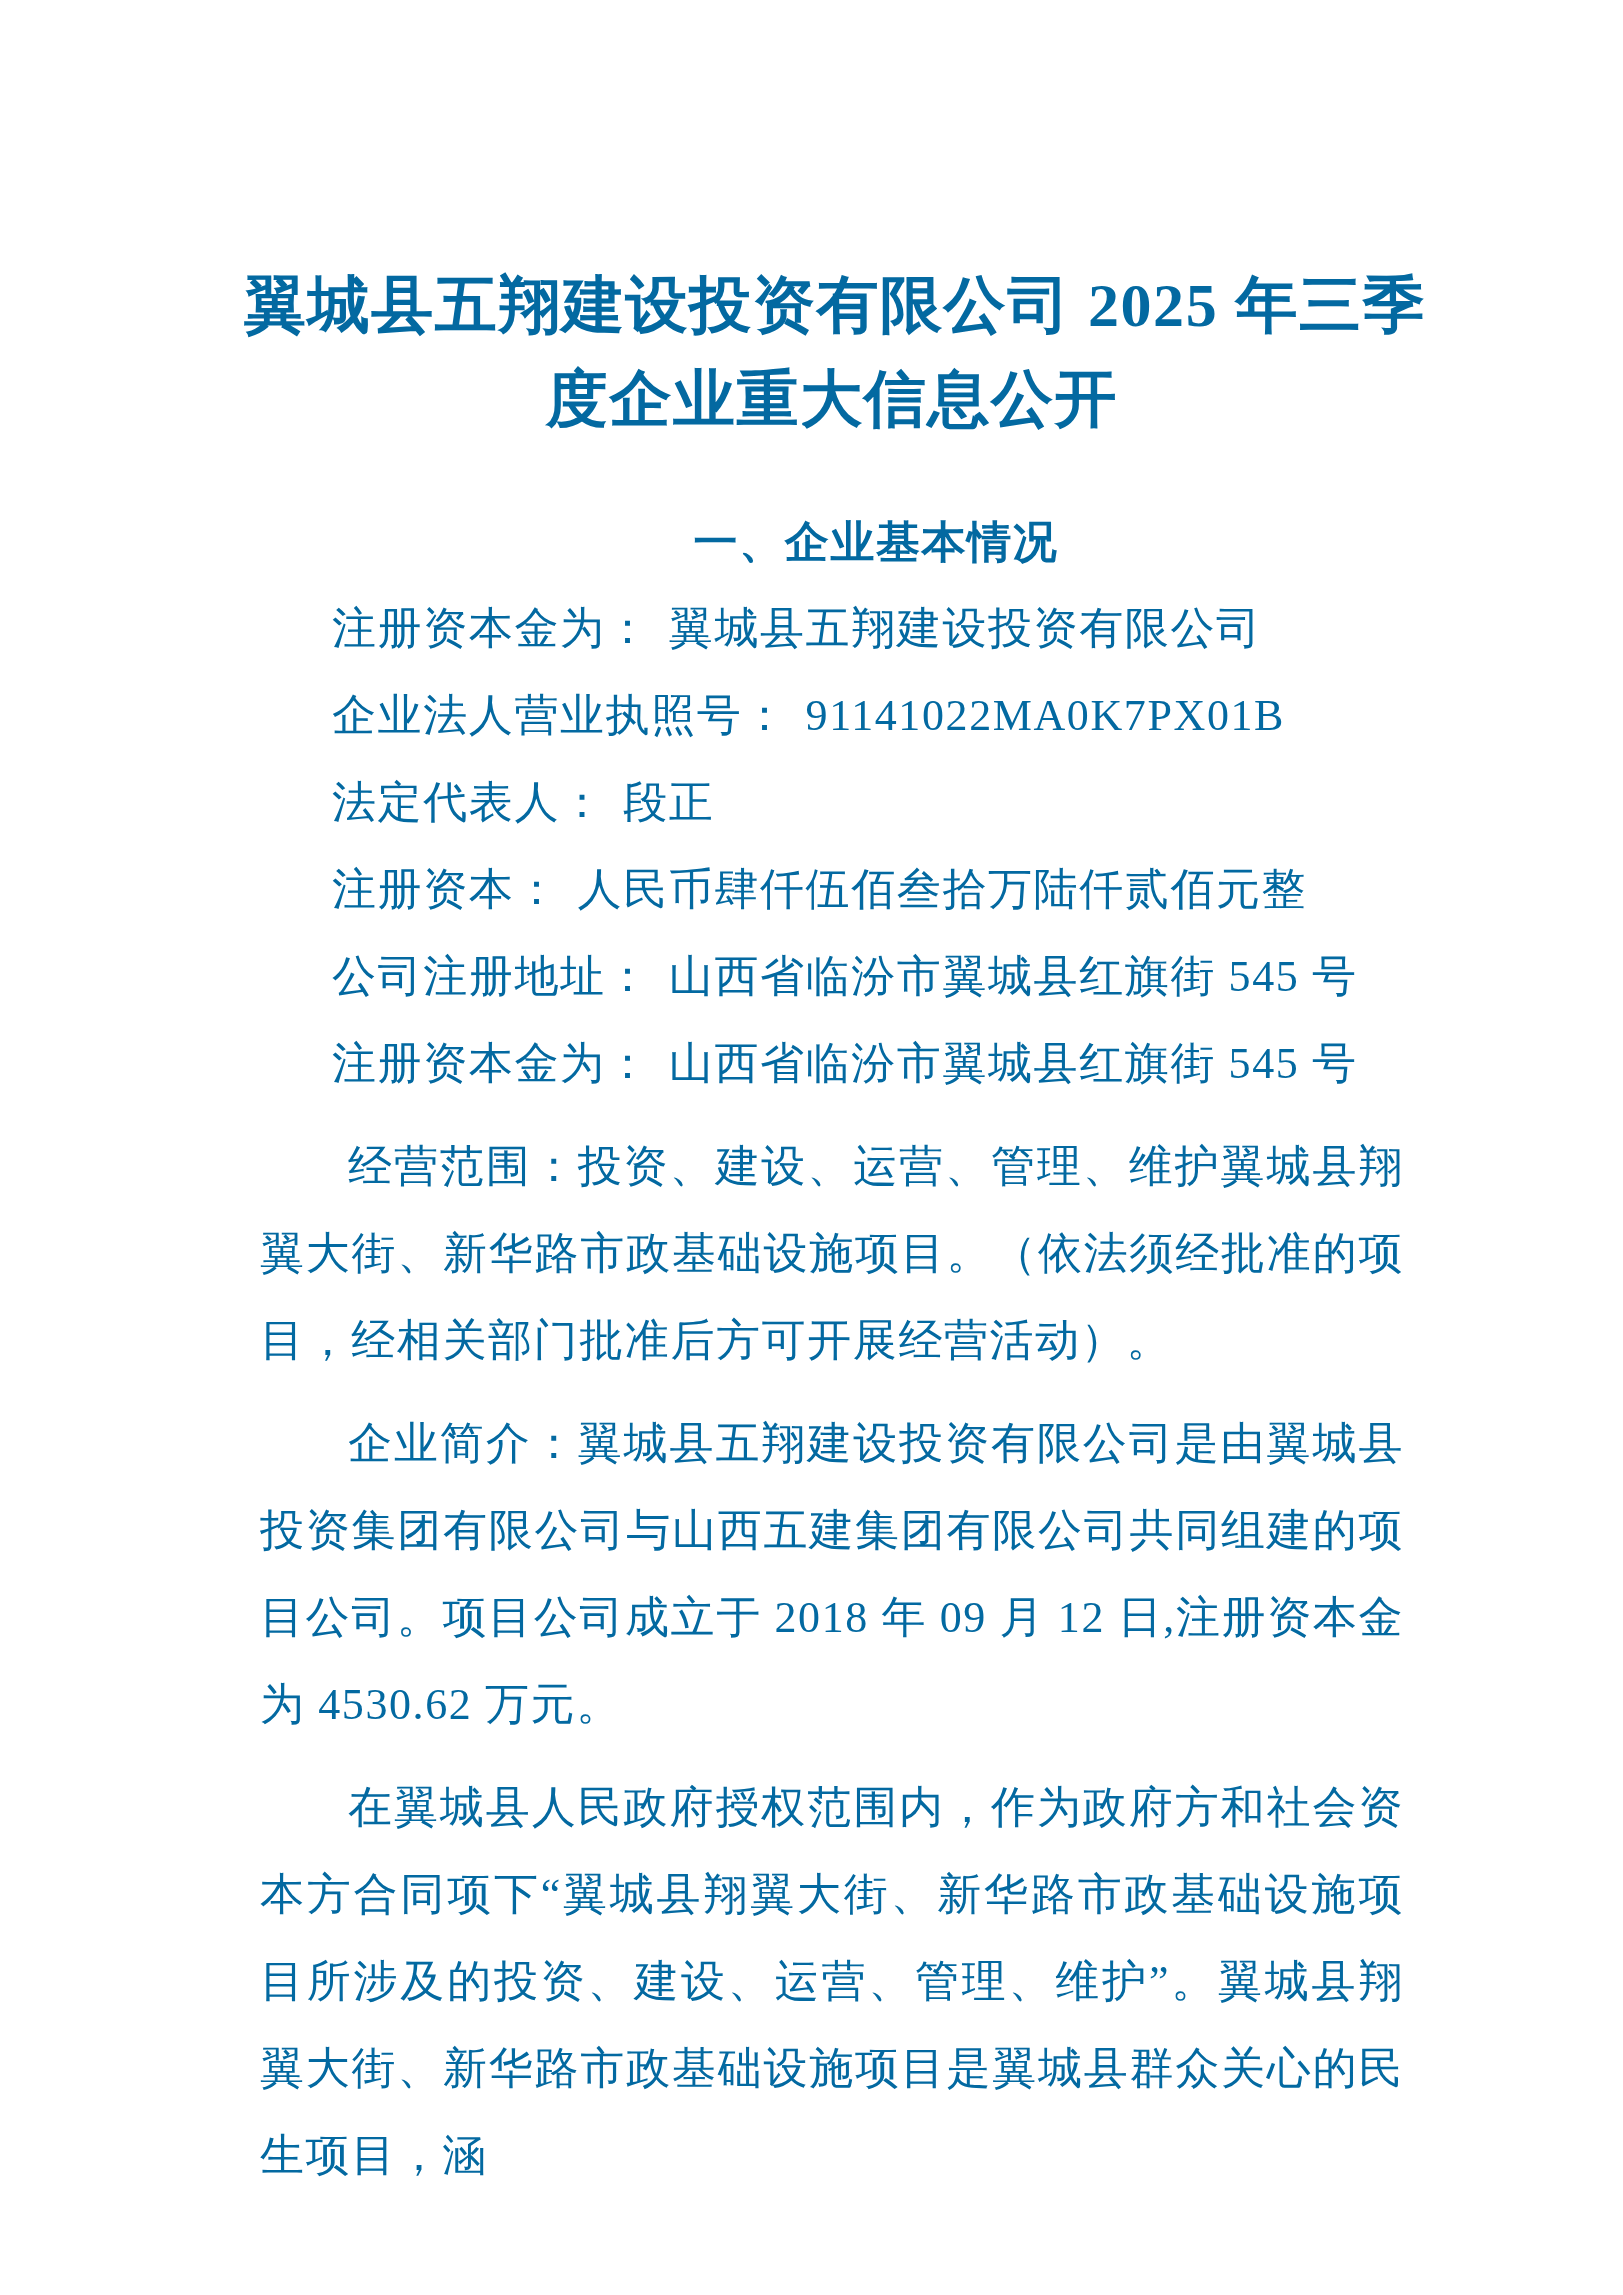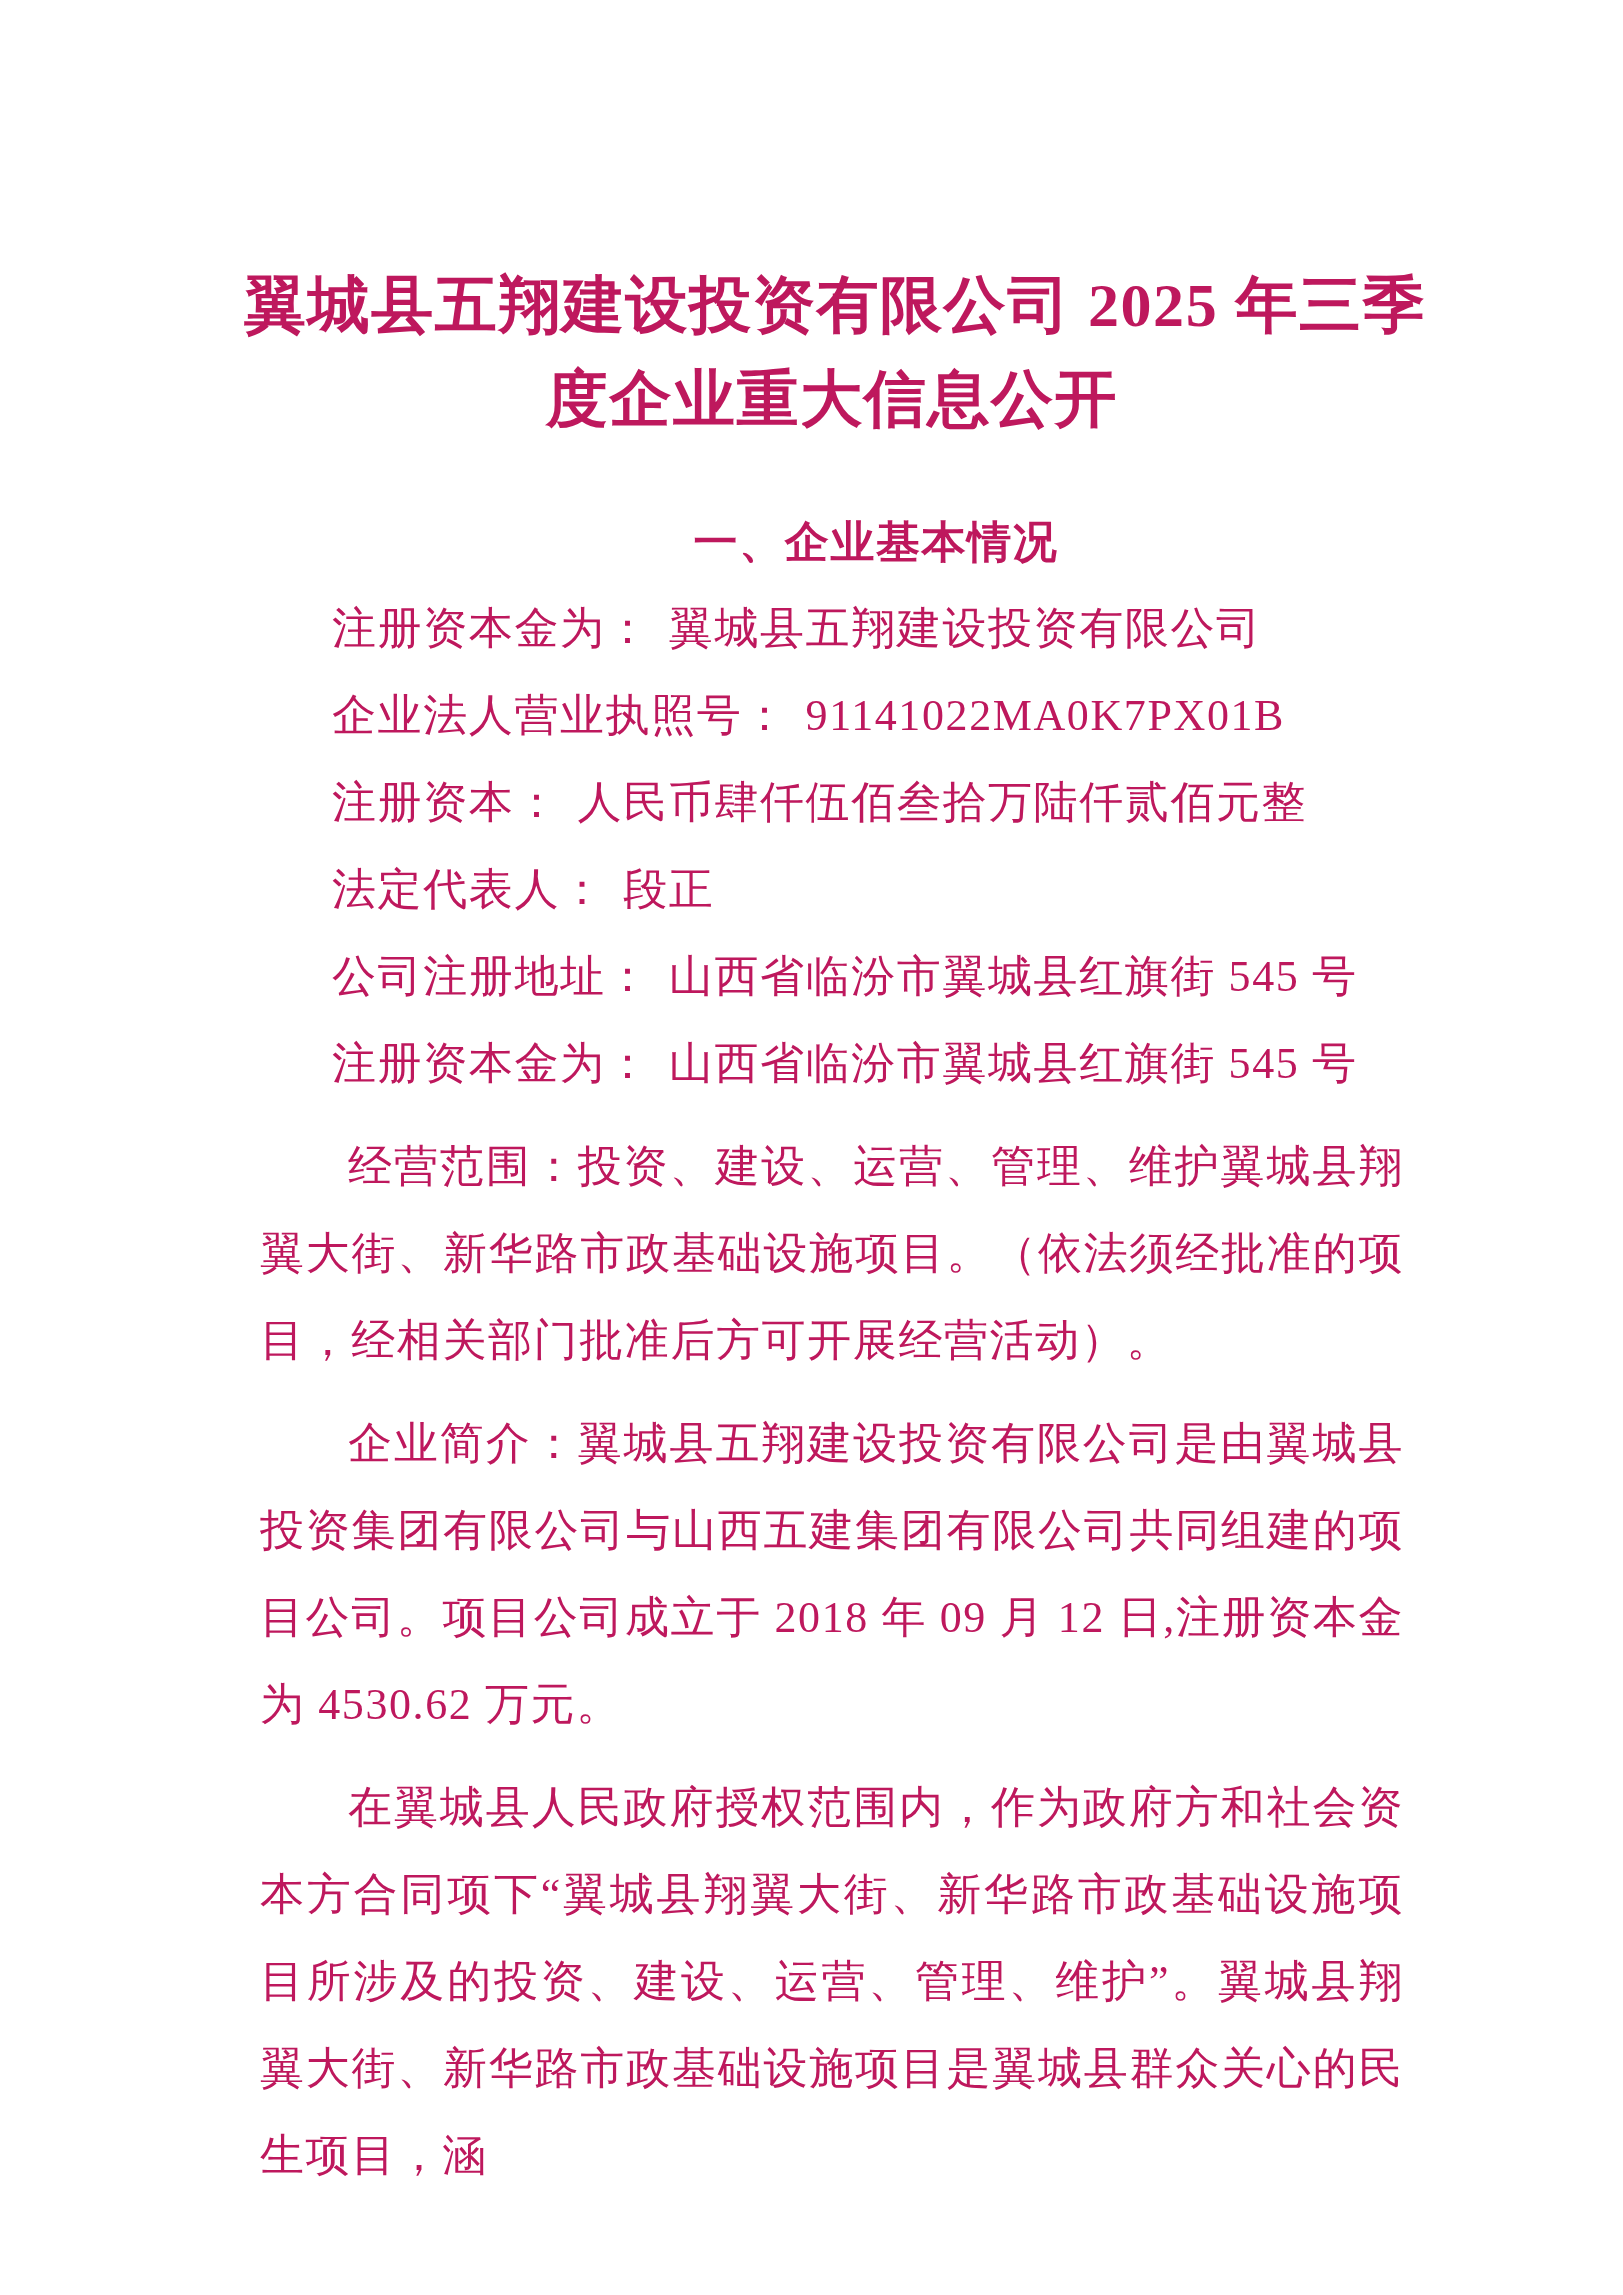--- a/index.html
+++ b/index.html
@@ -5,21 +5,21 @@
   html, body {
     margin: 0;
     padding: 0;
     background: #ffffff;
   }
   .page {
     position: relative;
     width: 1623px;
     height: 2295px;
     background: #ffffff;
-    color: #be185d;
+    color: #0369a1;
     box-sizing: border-box;
     padding: 258px 203px 0 244px;
     overflow: hidden;
     font-family: "Liberation Serif", "DejaVu Serif", serif;
   }
   .doc-title {
     margin: 0 0 52px 0;
     text-align: center;
     font-family: "Liberation Serif", "DejaVu Serif", serif;
     font-weight: bold;
@@ -71,23 +71,23 @@
   </h1>
 
   <div class="doc-body">
 
     <h2 class="section-heading">一、企业基本情况</h2>
 
     <p class="field-line"><span class="field-label">注册资本金为：</span><span class="field-value">翼城县五翔建设投资有限公司</span></p>
 
     <p class="field-line"><span class="field-label">企业法人营业执照号：</span><span class="field-value">91141022MA0K7PX01B</span></p>
 
+    <p class="field-line"><span class="field-label">法定代表人：</span><span class="field-value">段正</span></p>
+
     <p class="field-line"><span class="field-label">注册资本：</span><span class="field-value">人民币肆仟伍佰叁拾万陆仟贰佰元整</span></p>
-
-    <p class="field-line"><span class="field-label">法定代表人：</span><span class="field-value">段正</span></p>
 
     <p class="field-line"><span class="field-label">公司注册地址：</span><span class="field-value">山西省临汾市翼城县红旗街 545 号</span></p>
 
     <p class="field-line"><span class="field-label">注册资本金为：</span><span class="field-value">山西省临汾市翼城县红旗街 545 号</span></p>
 
 
     <p class="para">经营范围：投资、建设、运营、管理、维护翼城县翔翼大街、新华路市政基础设施项目。（依法须经批准的项目，经相关部门批准后方可开展经营活动）。</p>
 
     <p class="para">企业简介：翼城县五翔建设投资有限公司是由翼城县投资集团有限公司与山西五建集团有限公司共同组建的项目公司。项目公司成立于 2018 年 09 月 12 日,注册资本金为 4530.62 万元。</p>
 

